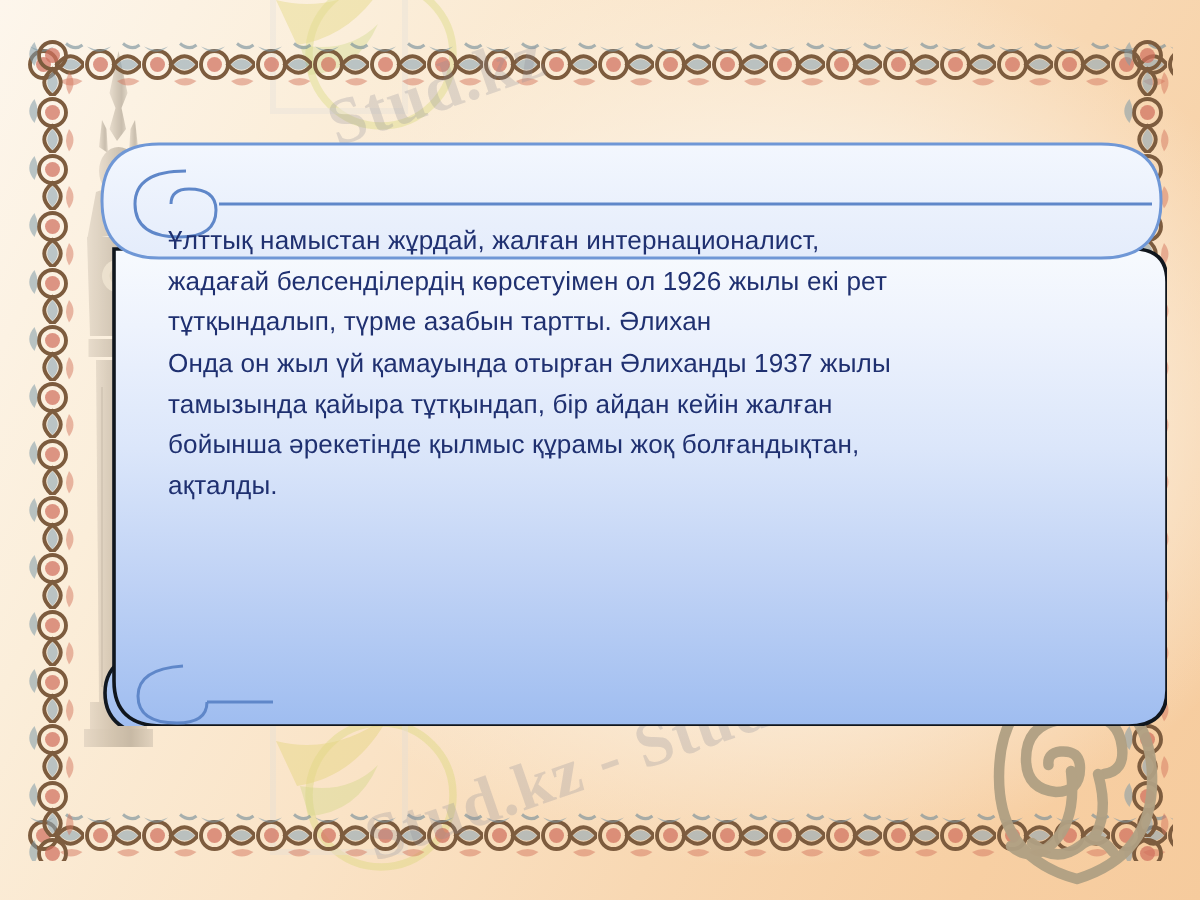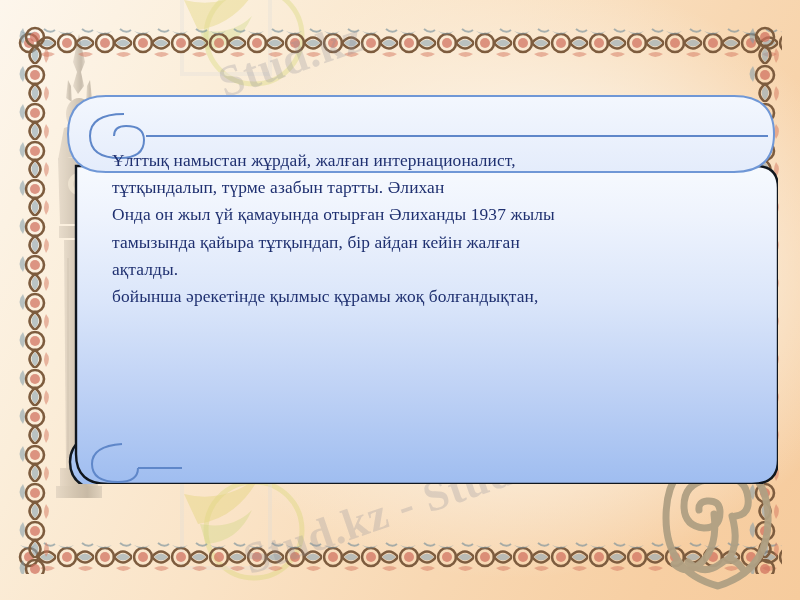--- a/index.html
+++ b/index.html
@@ -84,21 +84,21 @@
     height: 392px;
   }
   .callout svg { position: absolute; inset: 0; }
 
   .callout-text {
     position: absolute;
     left: 50px;
     top: 55px;
     width: 612px;
     color: #1f3070;
-    font-family: Liberation Serif, serif;
+    font-family: Liberation Sans, sans-serif;
     font-size: 17.4px;
     line-height: 27.2px;
     letter-spacing: .1px;
   }
   .callout-text p { margin: 0; }
 </style>
 </head>
 <body>
 
 <div id="slide">
@@ -248,21 +248,22 @@
       </g>
 
       <g fill="none" stroke="#5f87c9" stroke-width="2">
         <path d="M60 352 q-30 2 -30 20 q0 18 26 18 q20 0 20 -14"></path>
         <path d="M76 376 L120 376"></path>
       </g>
     </svg>
 
     <div class="callout-text">
         <p> Ұлттық намыстан жұрдай, жалған интернационалист,</p>
+        <p>жадағай белсенділердің көрсетуімен ол 1926 жылы екі рет</p>
         <p>тұтқындалып, түрме азабын тартты. Әлихан</p>
         <p>Онда он жыл үй қамауында отырған Әлиханды 1937 жылы</p>
         <p>тамызында қайыра тұтқындап, бір айдан кейін жалған</p>
+        <p>бойынша әрекетінде қылмыс құрамы жоқ болғандықтан,</p>
         <p>ақталды.</p>
-        <p>бойынша әрекетінде қылмыс құрамы жоқ болғандықтан,</p>
       </div>
   </div>
 
 </div>
 
 </body></html>

